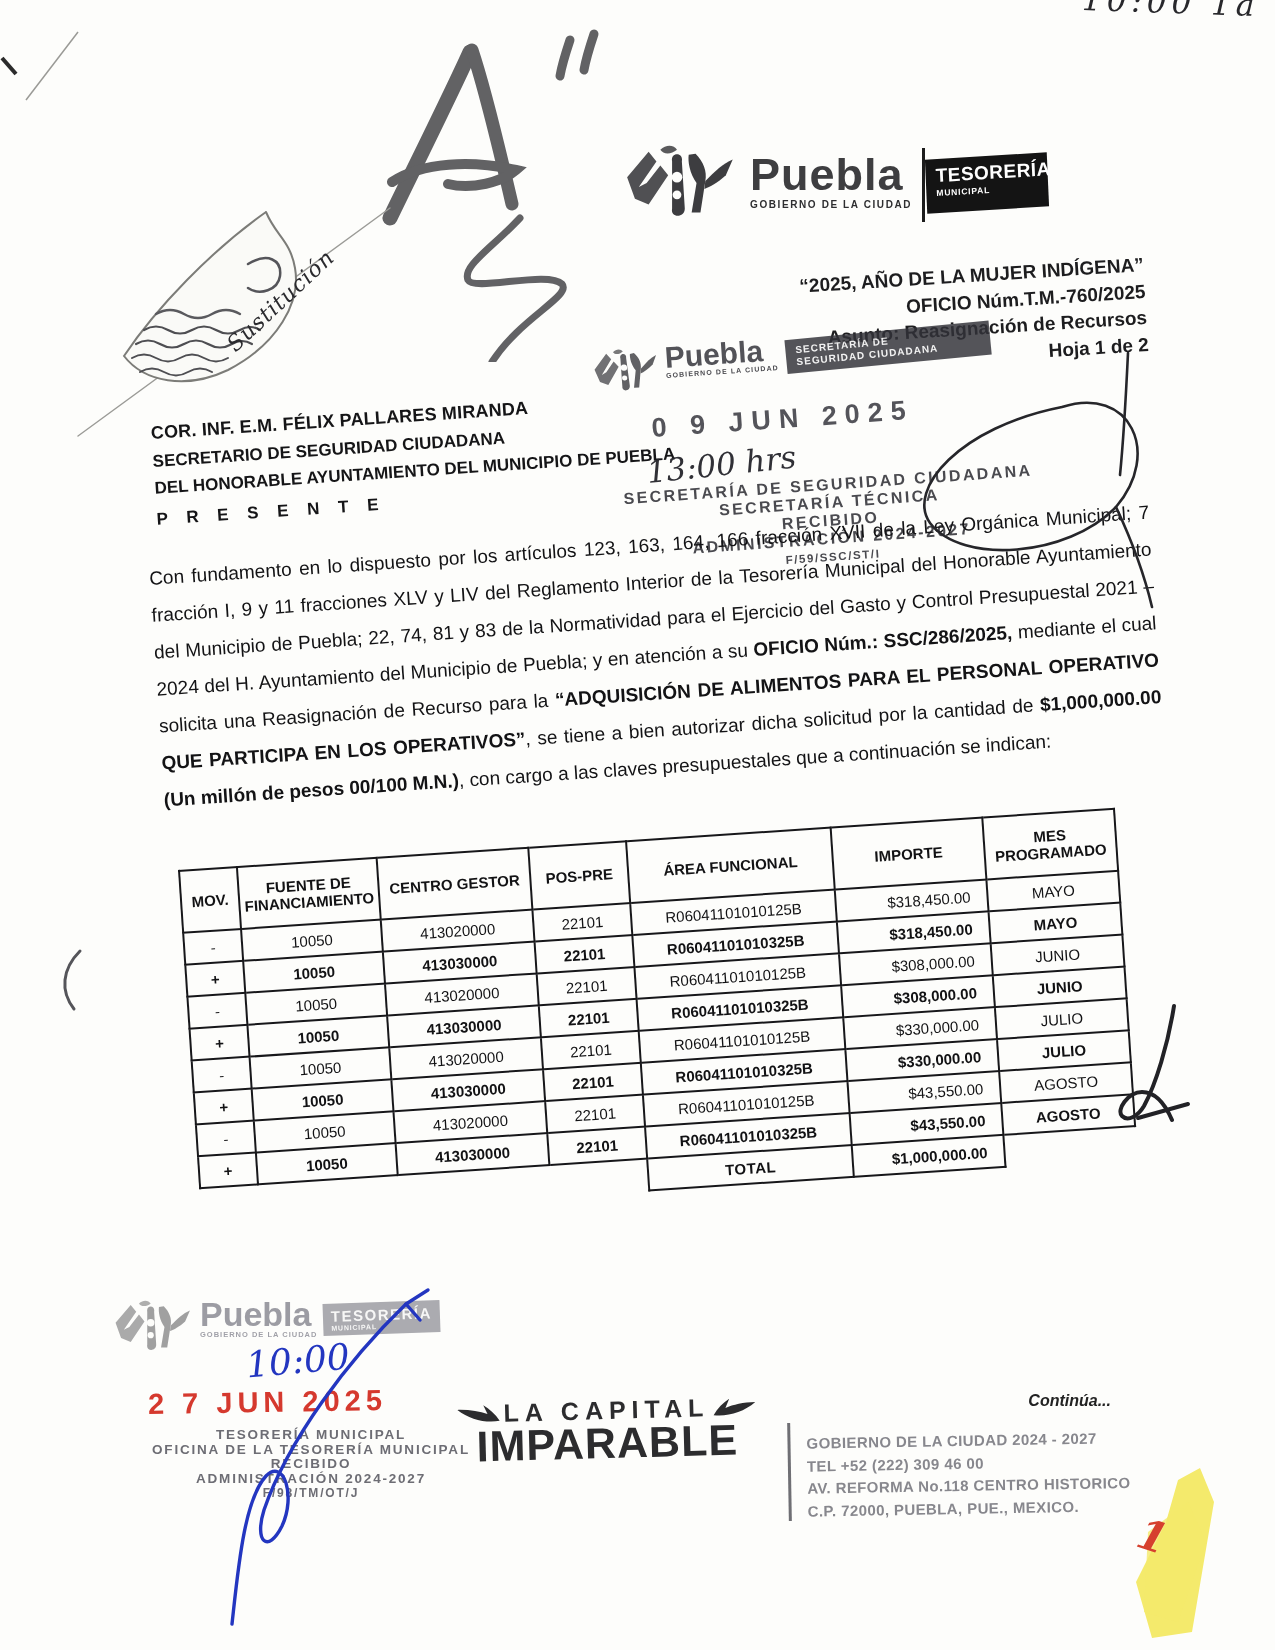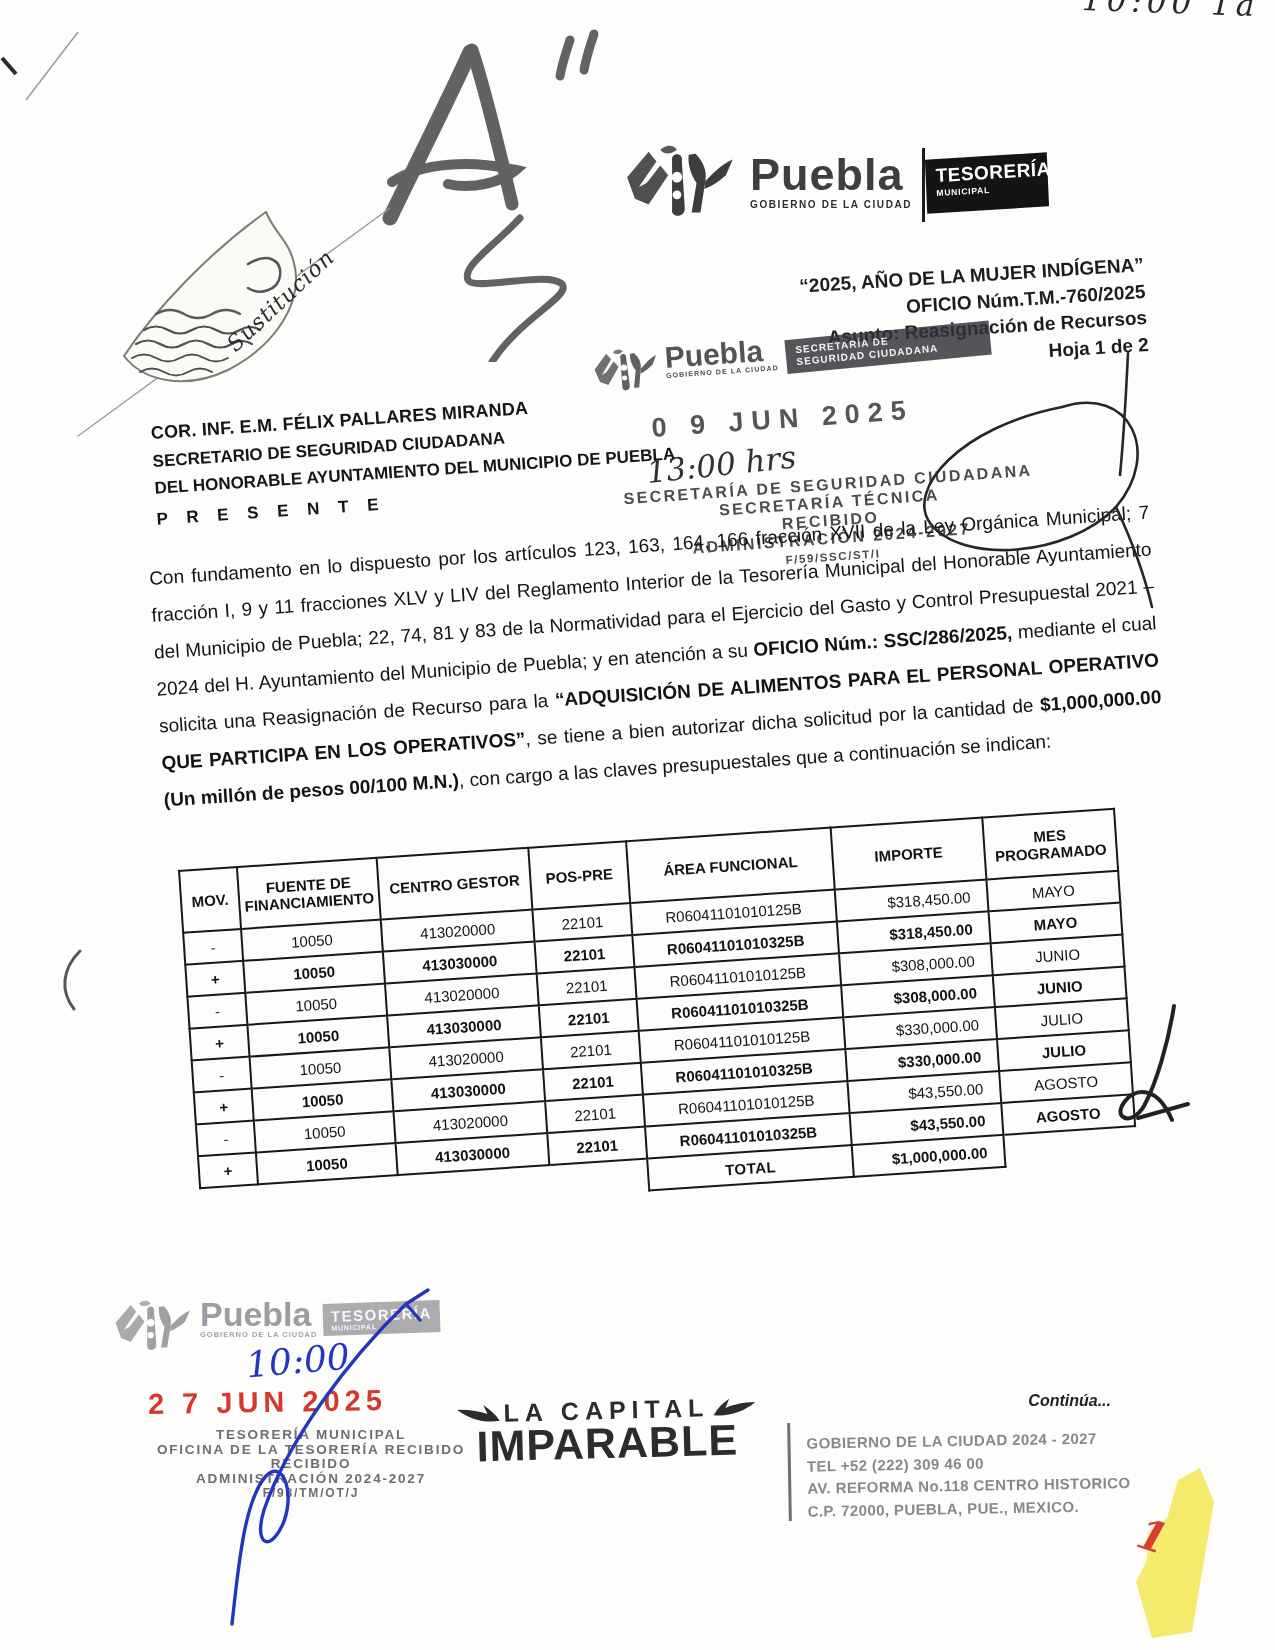--- a/index.html
+++ b/index.html
@@ -377,21 +377,21 @@
       </div>
       <div class="tes-banner">
         <div class="t1">TESORERÍA</div>
         <div class="t2">MUNICIPAL</div>
       </div>
     </div>
     <div class="time-blue hand">10:00</div>
     <div class="date-red">2 7 JUN 2025</div>
     <div class="lines">
       <div>TESORERÍA MUNICIPAL</div>
-      <div>OFICINA DE LA TESORERÍA RECIBIDO</div>
+      <div>OFICINA DE LA TESORERÍA MUNICIPAL</div>
       <div>RECIBIDO</div>
       <div>ADMINISTRACIÓN 2024-2027</div>
       <div class="small">F/98/TM/OT/J</div>
     </div>
   </div>
 
   <svg id="sig-bottom" class="abs" viewBox="0 0 300 350">
     <g stroke="#2336c0" fill="none" stroke-width="3.4" stroke-linecap="round">
       <path d="M238,24 C180,80 120,160 96,230 C86,262 100,274 114,246 C128,216 116,178 98,196 C76,220 70,290 64,344"></path>
       <path d="M238,24 L260,10 M238,24 L252,40"></path>

